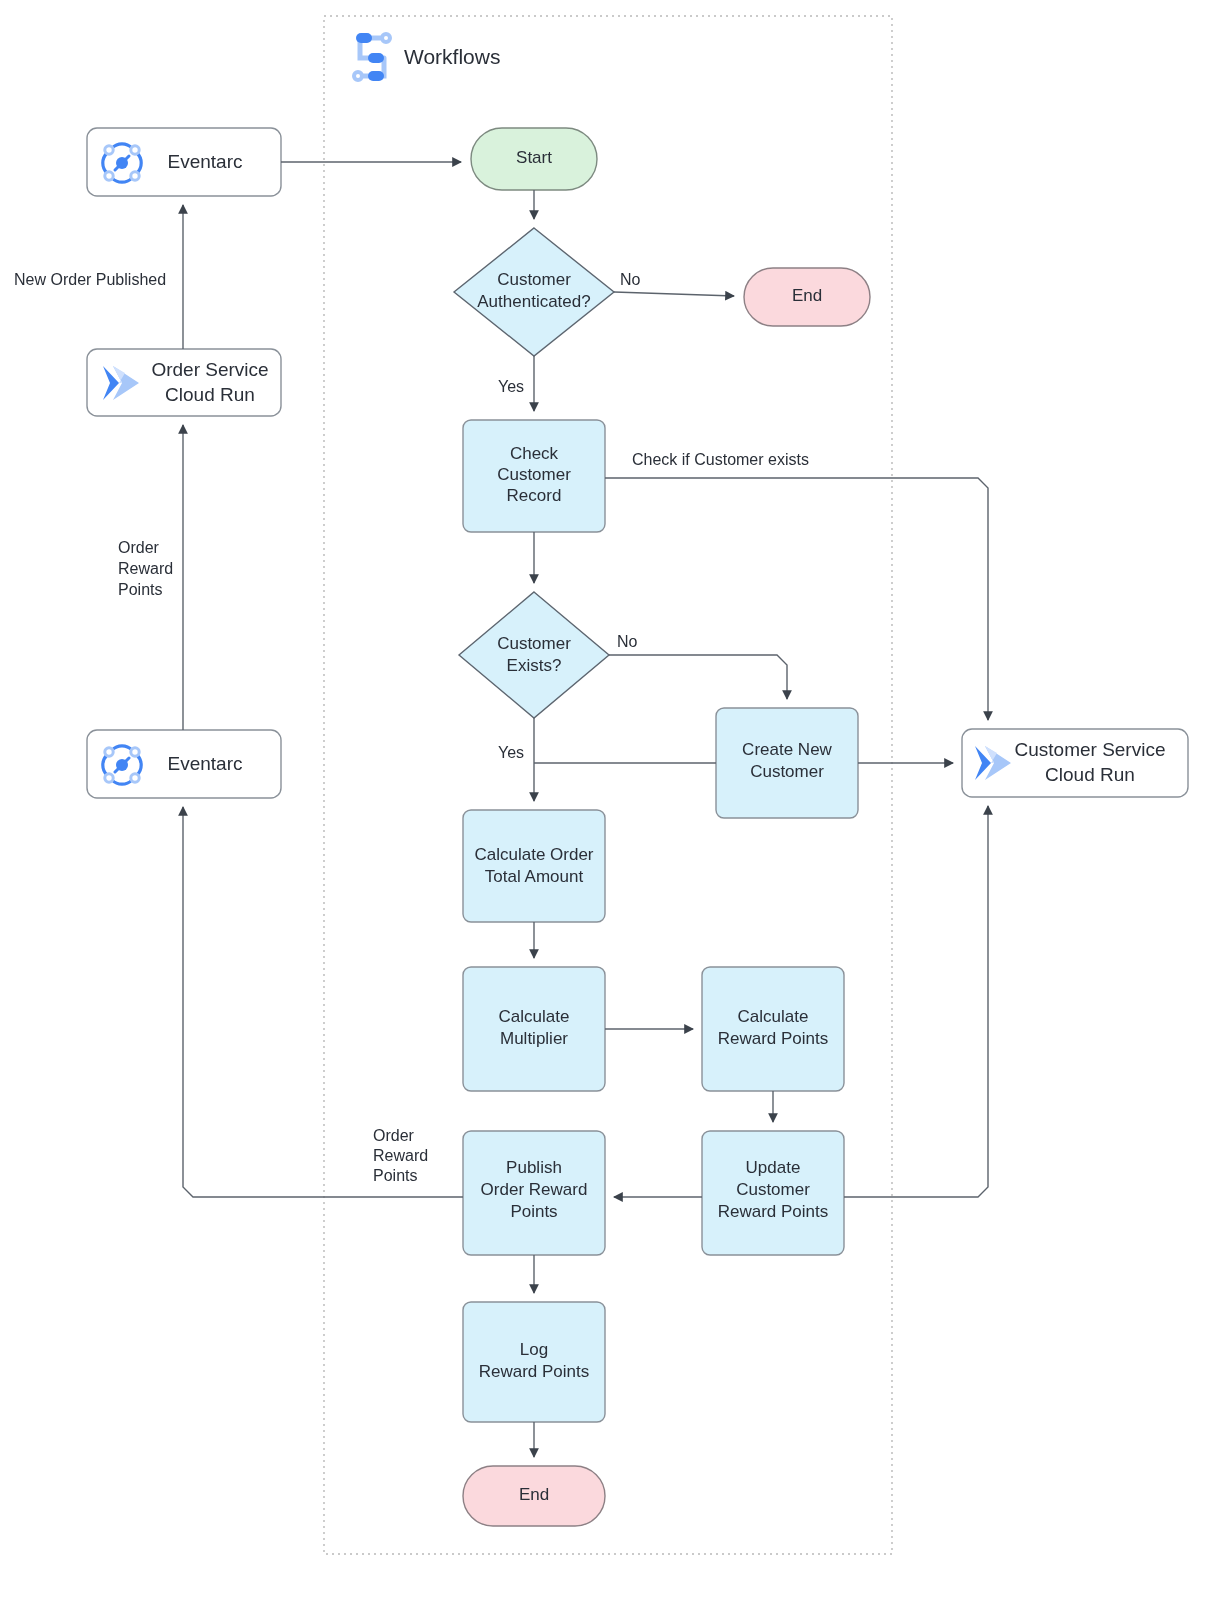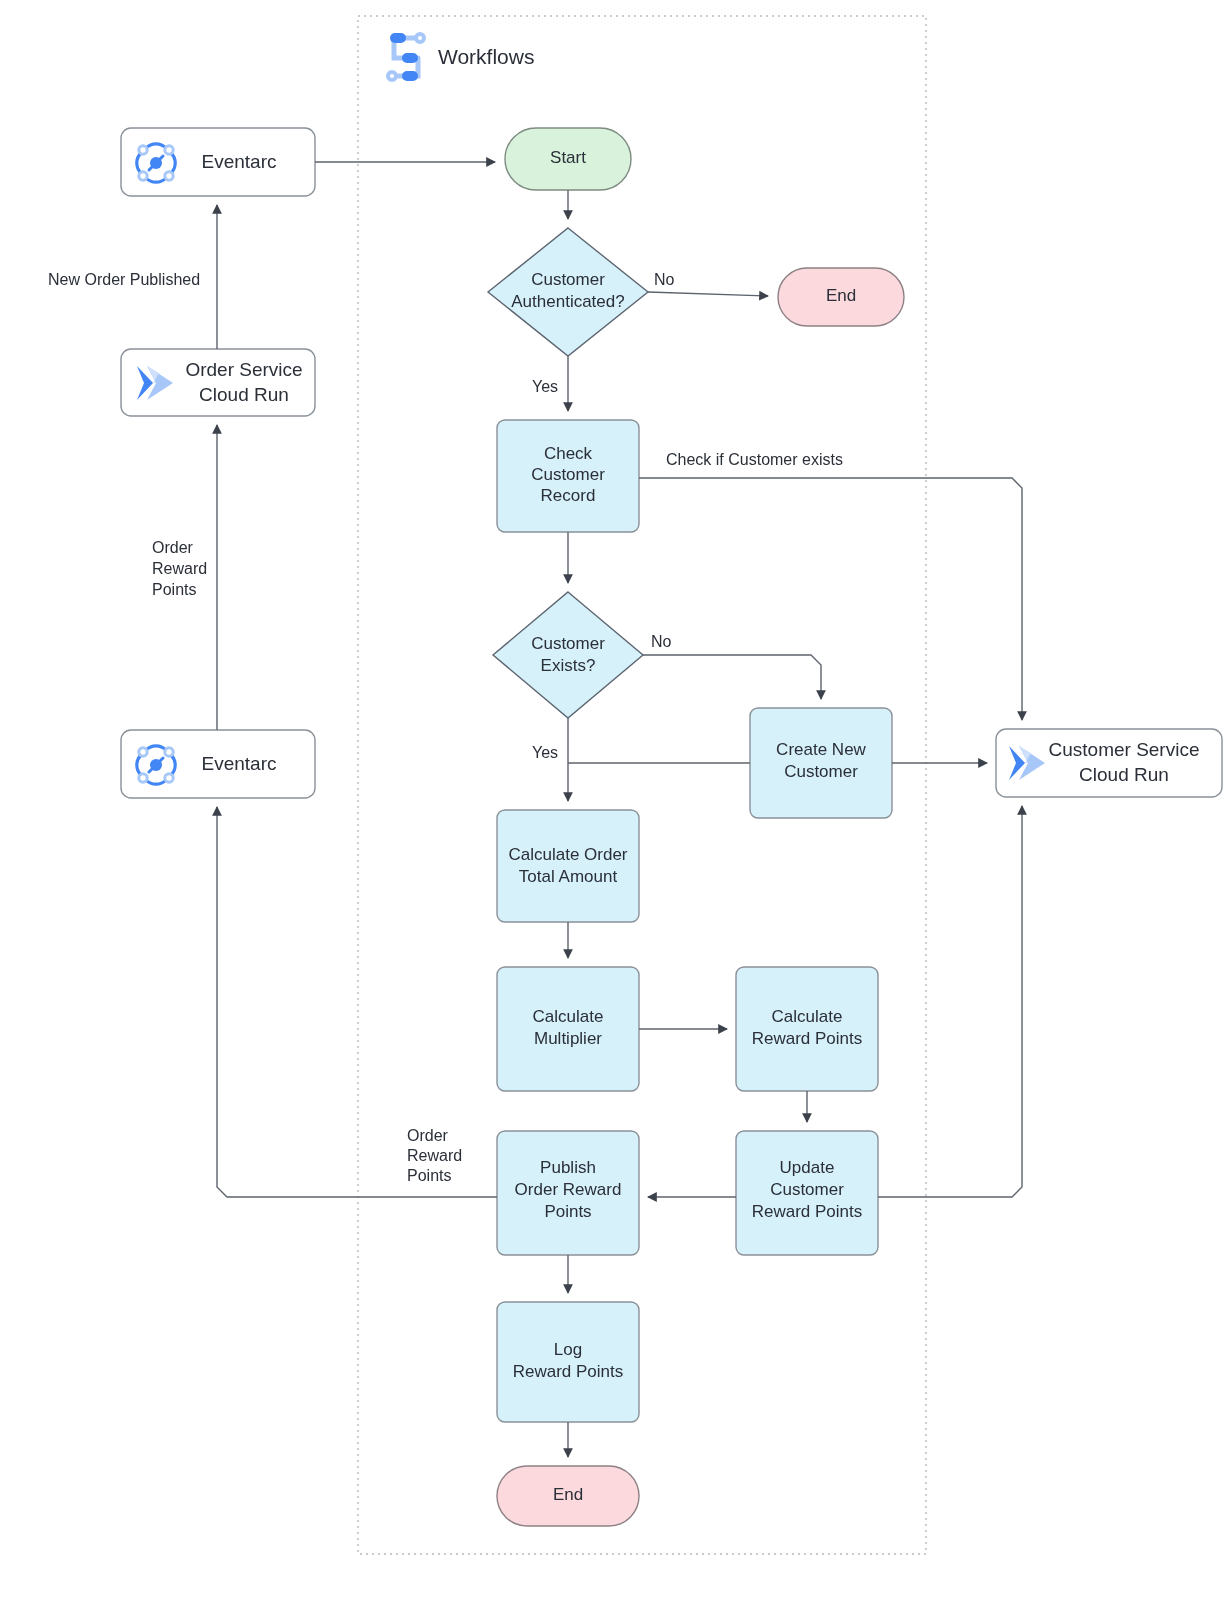--- a/index.html
+++ b/index.html
@@ -10,21 +10,20 @@
   body {
     width: 1227px;
     height: 1600px;
     font-family: "Liberation Sans", sans-serif;
     overflow: hidden;
   }
   #diagram-root {
     position: relative;
     width: 1000px;
     height: 1600px;
-    padding-left: 34px;
   }
   svg#flow {
     display: block;
     width: 1227px;
     height: 1600px;
   }
   .node-text {
     font-family: "Liberation Sans", sans-serif;
     font-size: 17px;
     fill: #2a2f38;

